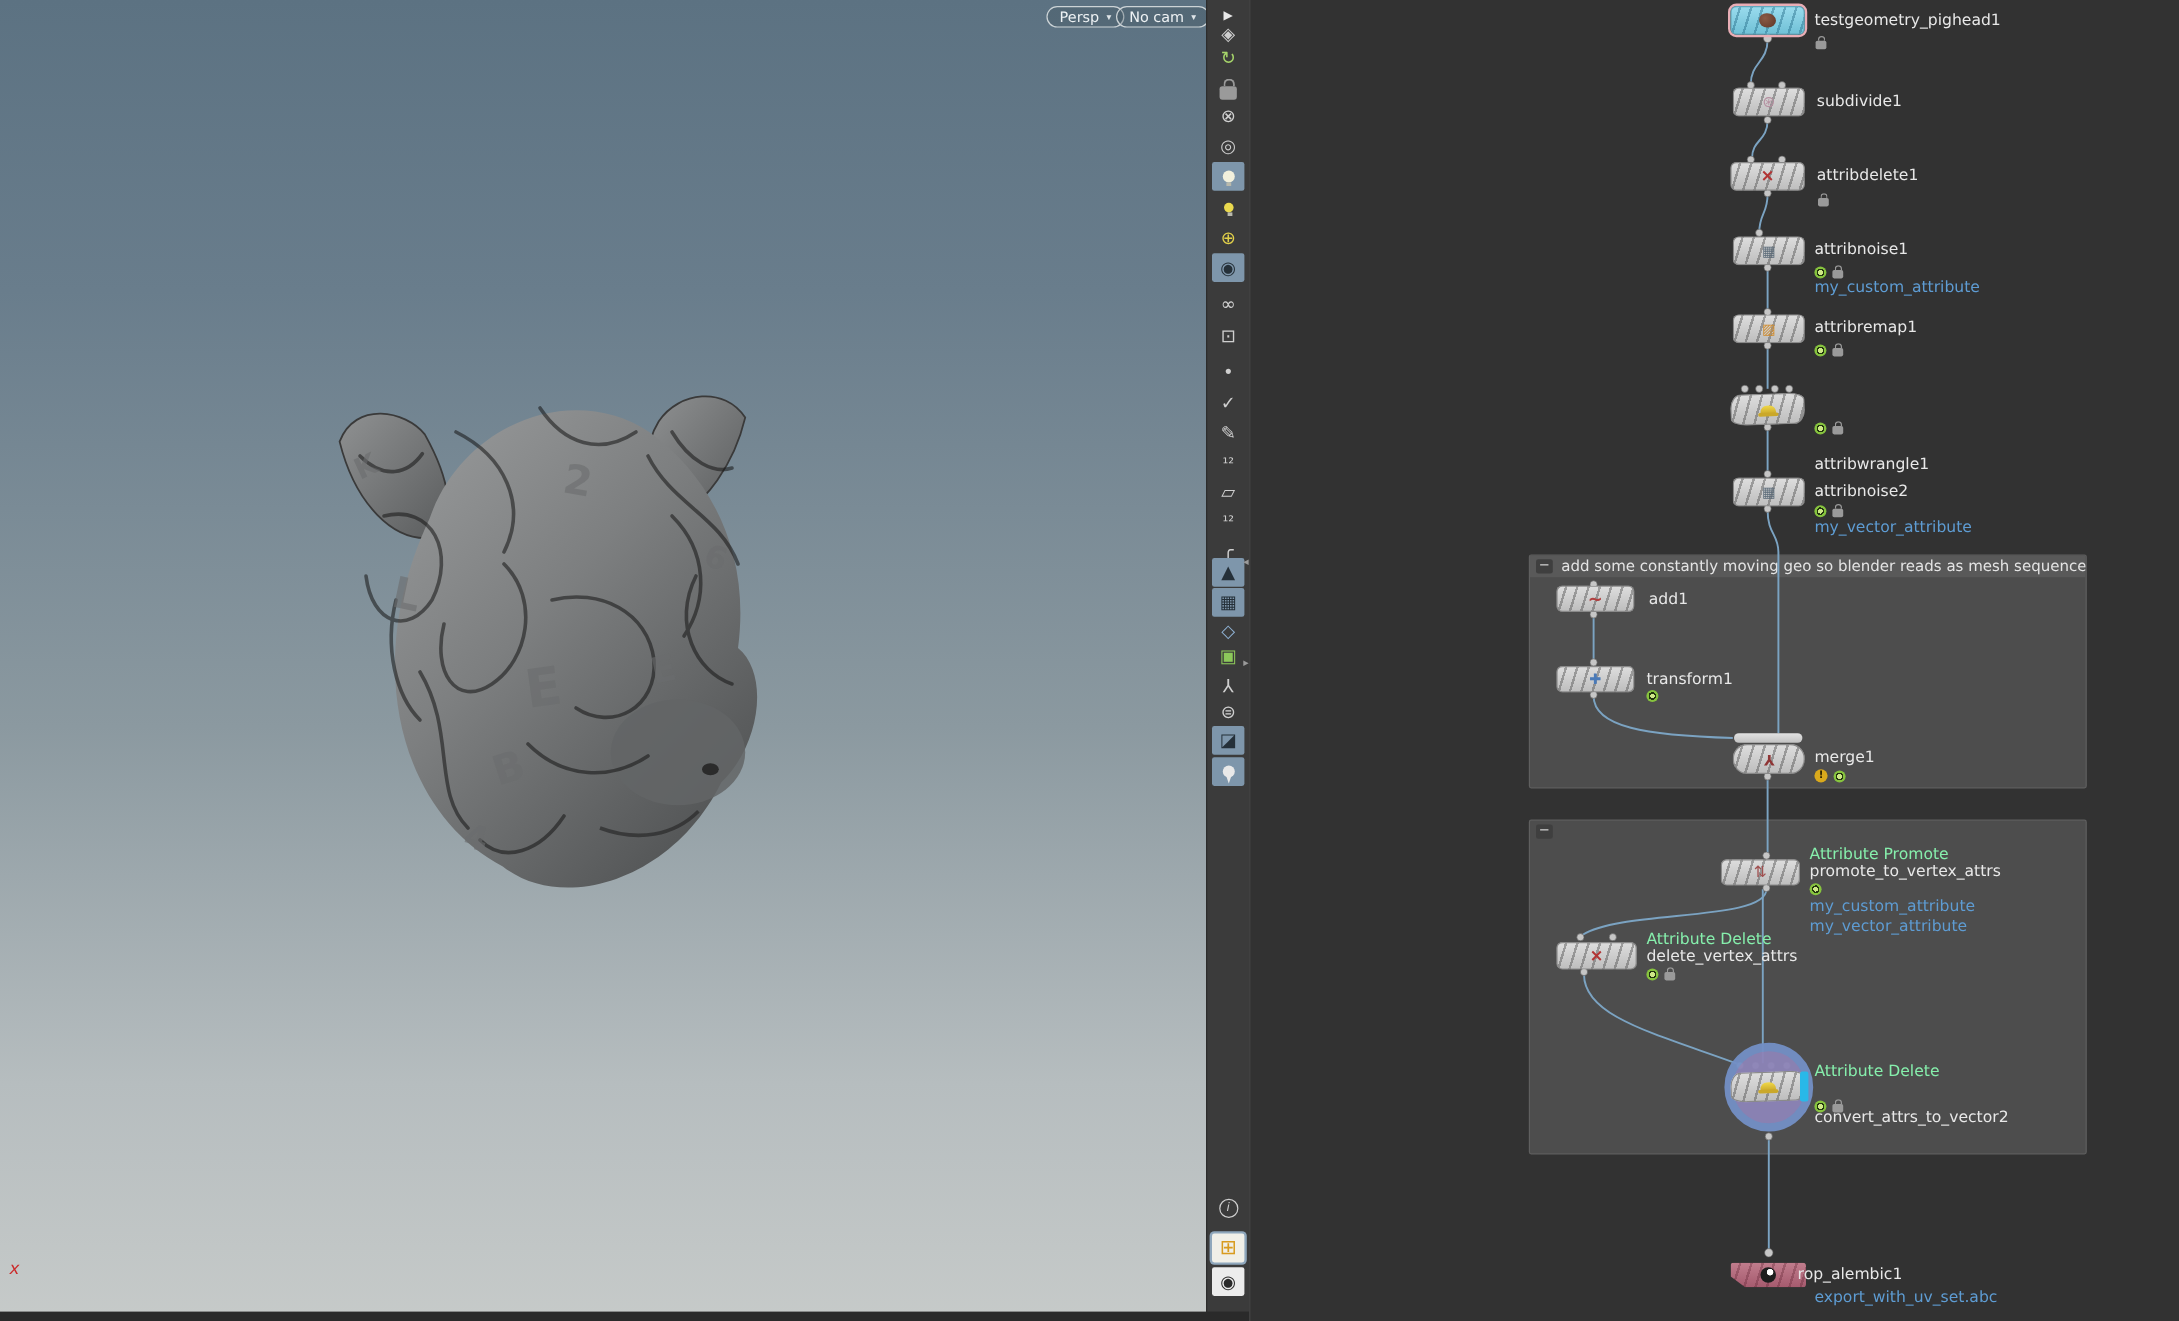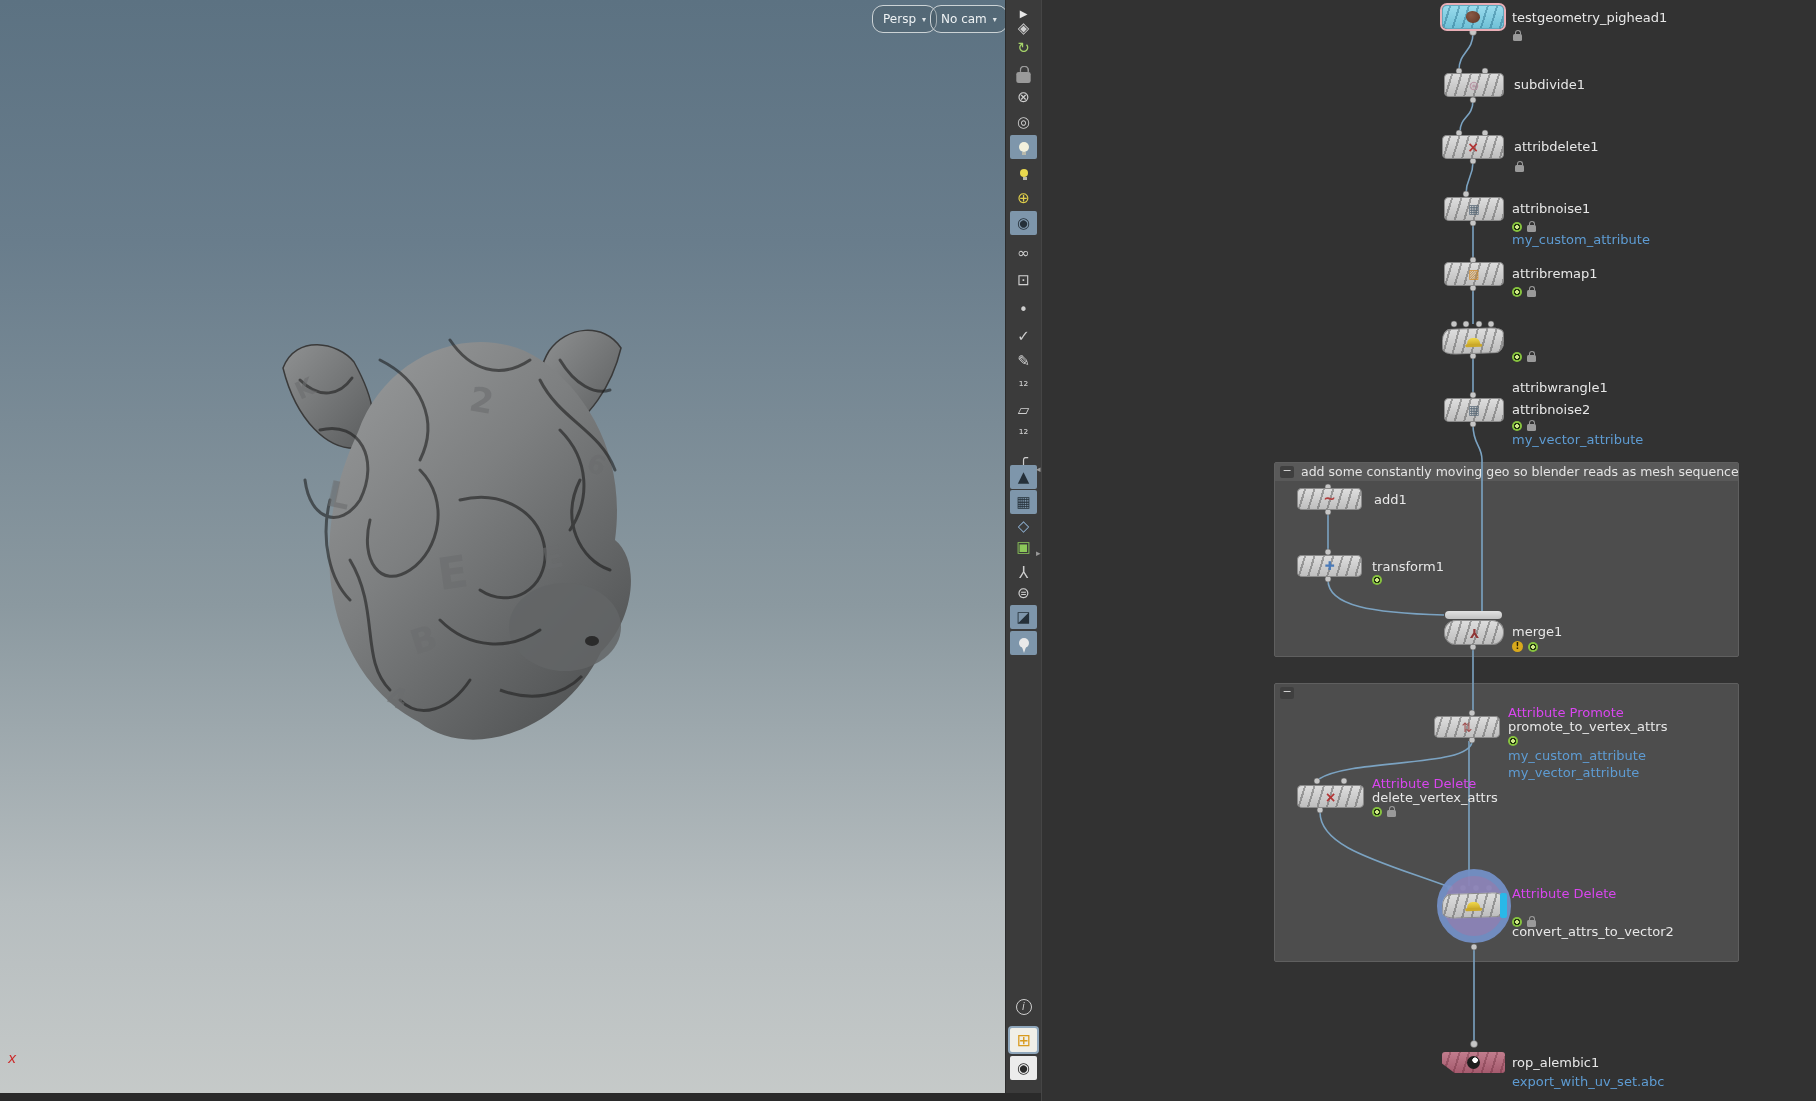--- a/index.html
+++ b/index.html
@@ -1,21 +1,21 @@
 <!DOCTYPE html>
 <html><head>
 <meta charset="utf-8">
 <style>
   html,body{margin:0;padding:0;background:#1e1e1e;font-family:"DejaVu Sans",sans-serif;}
   #screen{position:relative;width:1816px;height:1101px;overflow:hidden;background:#323232;}
 
   
   #viewport{position:absolute;left:0;top:0;width:1005px;height:1101px;
     background:linear-gradient(180deg,#5c7282 0%,#697d8c 22%,#8b99a0 55%,#b6bdbf 82%,#c6cac9 100%);}
-  .pill{position:absolute;height:28px;border:1px solid #ccd3d6;border-radius:11px;
+  .pill{position:absolute;height:18px;border:1px solid #ccd3d6;border-radius:11px;
     background:rgba(62,78,90,.28);color:#eef2f4;font-size:12px;display:flex;align-items:center;
     gap:6px;padding:0 10px;box-sizing:border-box;cursor:pointer;white-space:nowrap;}
   .pill .caret{font-size:8px;color:#dfe5e8;}
   #axis-x{position:absolute;left:8px;top:1050px;color:#cc2a2a;font-size:14px;font-style:italic;}
   #bottom-strip{position:absolute;left:0;top:1093px;width:1041px;height:8px;background:#2a2a2a;}
 
   
   #toolbar{position:absolute;left:1005px;top:0;width:36px;height:1101px;background:#3b3b3b;border-left:1px solid #2c2c2c;box-sizing:border-box;}
   .ticon{position:absolute;left:4px;width:27px;height:24px;display:flex;align-items:center;justify-content:center;
     color:#cfcfcf;font-size:15px;line-height:1;cursor:pointer;}
@@ -53,21 +53,21 @@
     box-shadow:0 0 0 2px #e9aeb6,0 0 0 1px #60a8bd inset;}
   .node.pink{background:repeating-linear-gradient(107deg,rgba(90,30,45,0) 0 7px,rgba(90,30,45,.32) 7px 9px),linear-gradient(#c17d8d,#a55a6e);
     clip-path:polygon(0 0,100% 0,100% 100%,20% 100%,0 55%);border-radius:3px;box-shadow:none;}
   .node.merge{border-radius:12px;}
   .node.wavy{border-radius:9px 14px 9px 14px / 12px 6px 12px 6px;transform:rotate(-2deg);}
   .mergebar{position:absolute;border-radius:4px;background:linear-gradient(#e2e2e2,#c2c2c2);z-index:3;}
   .halo{position:absolute;width:74px;height:74px;border-radius:50%;background:#8d84b8;border:7px solid #7390c6;
     box-sizing:border-box;opacity:.95;z-index:2;}
   .dispbar{position:absolute;width:7px;border-radius:2px;background:#29b8e8;z-index:4;}
   .label{position:absolute;color:#e8e8e8;font-size:13px;white-space:nowrap;z-index:4;}
-  .typelabel{color:#d946ef;}
+  .typelabel{color:#86efac;}
   .comment{color:#5e9cd3;}
   .badgerow{position:absolute;display:flex;gap:5px;align-items:center;z-index:4;}
   .badge-green{width:10px;height:10px;border-radius:50%;display:inline-block;
     background:radial-gradient(circle,#cfe887 0 2px,#23350f 2px 3.2px,#86c33e 3.2px);}
   .badge-warn{width:11px;height:11px;border-radius:50%;background:#d9a91c;color:#2e2300;font-size:8.5px;
     font-weight:bold;text-align:center;line-height:11px;display:inline-block;}
   .badge-warn::after{content:"!";}
   .nicon{font-size:12px;line-height:1;}
   .ic-red{color:#b23535;font-weight:bold;font-size:14px;}
   .ic-noise{color:#5a6a78;}
@@ -374,17 +374,17 @@
     <span class="label typelabel" style="left:470px;top:886px;">Attribute Delete</span>
     <span class="label" style="left:470px;top:900px;margin-top:24px;">convert_attrs_to_vector2</span>
     <div class="badgerow" style="left:470px;top:916px;">
         <span class="badge-green"></span>
         <span class="mini-lock"></span>
       </div>
 
     <div class="node pink" style="left:400px;top:1052px;width:63px;height:21px;">
       <span class="alembic"></span>
     </div>
-    <span class="label" style="left:470px;top:1055px;">rop_alembic1</span>
+    <span class="label" style="left:456px;top:1055px;">rop_alembic1</span>
     <span class="label comment" style="left:470px;top:1074px;">export_with_uv_set.abc</span>
 
   </div>
 </div>
 
 </body></html>

